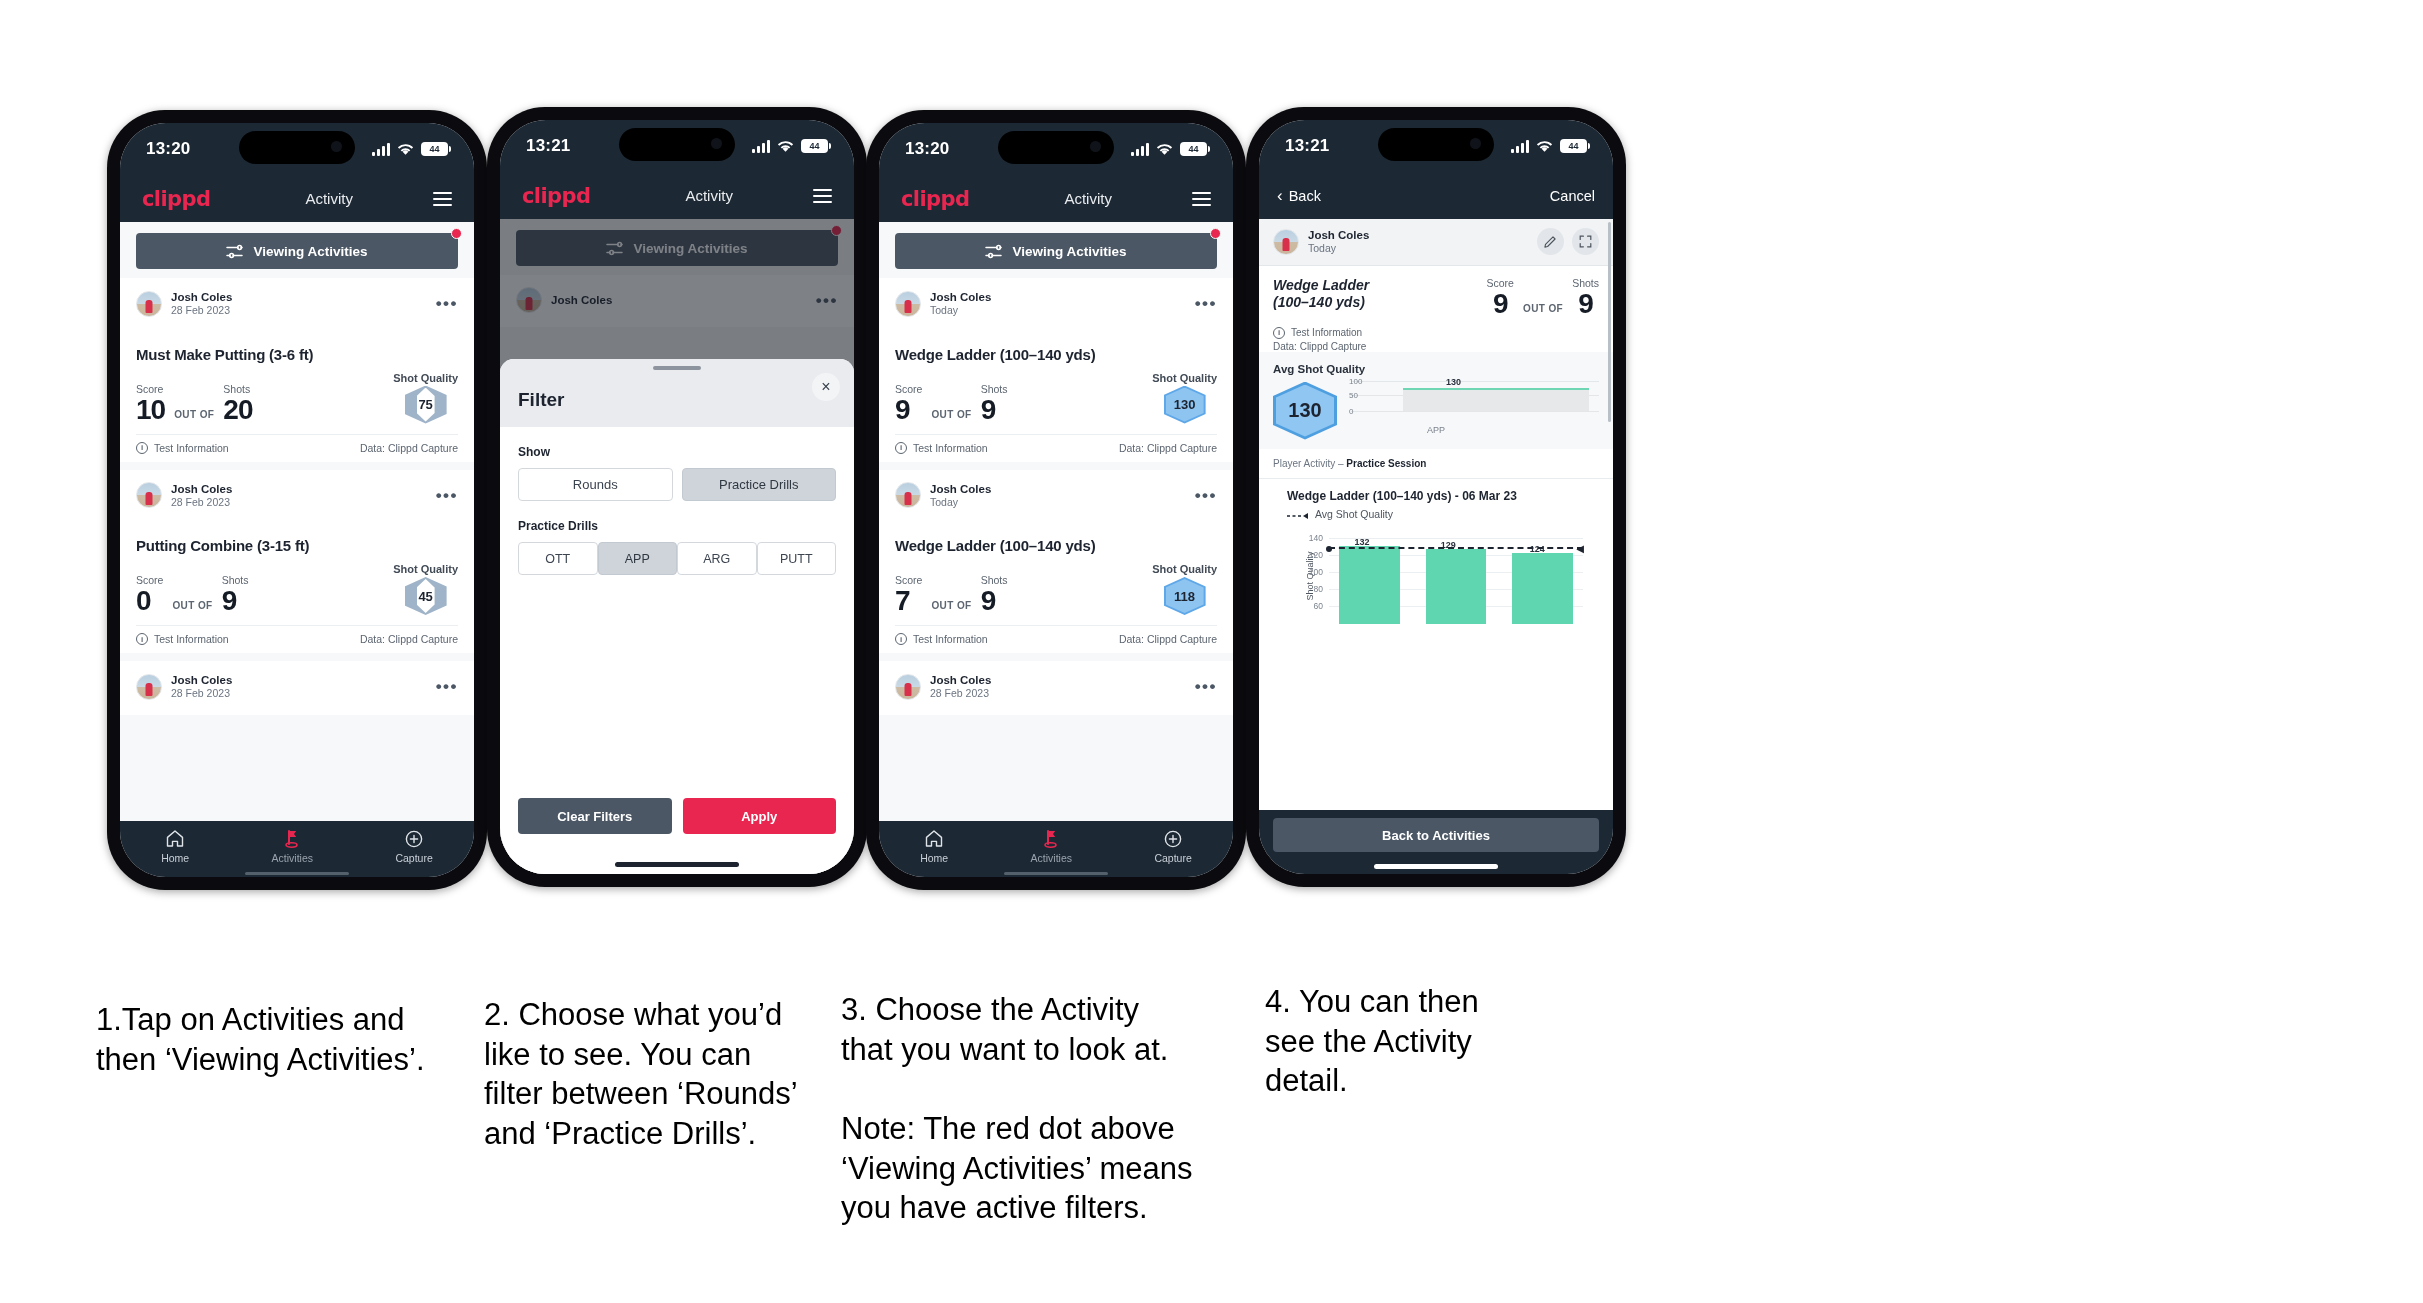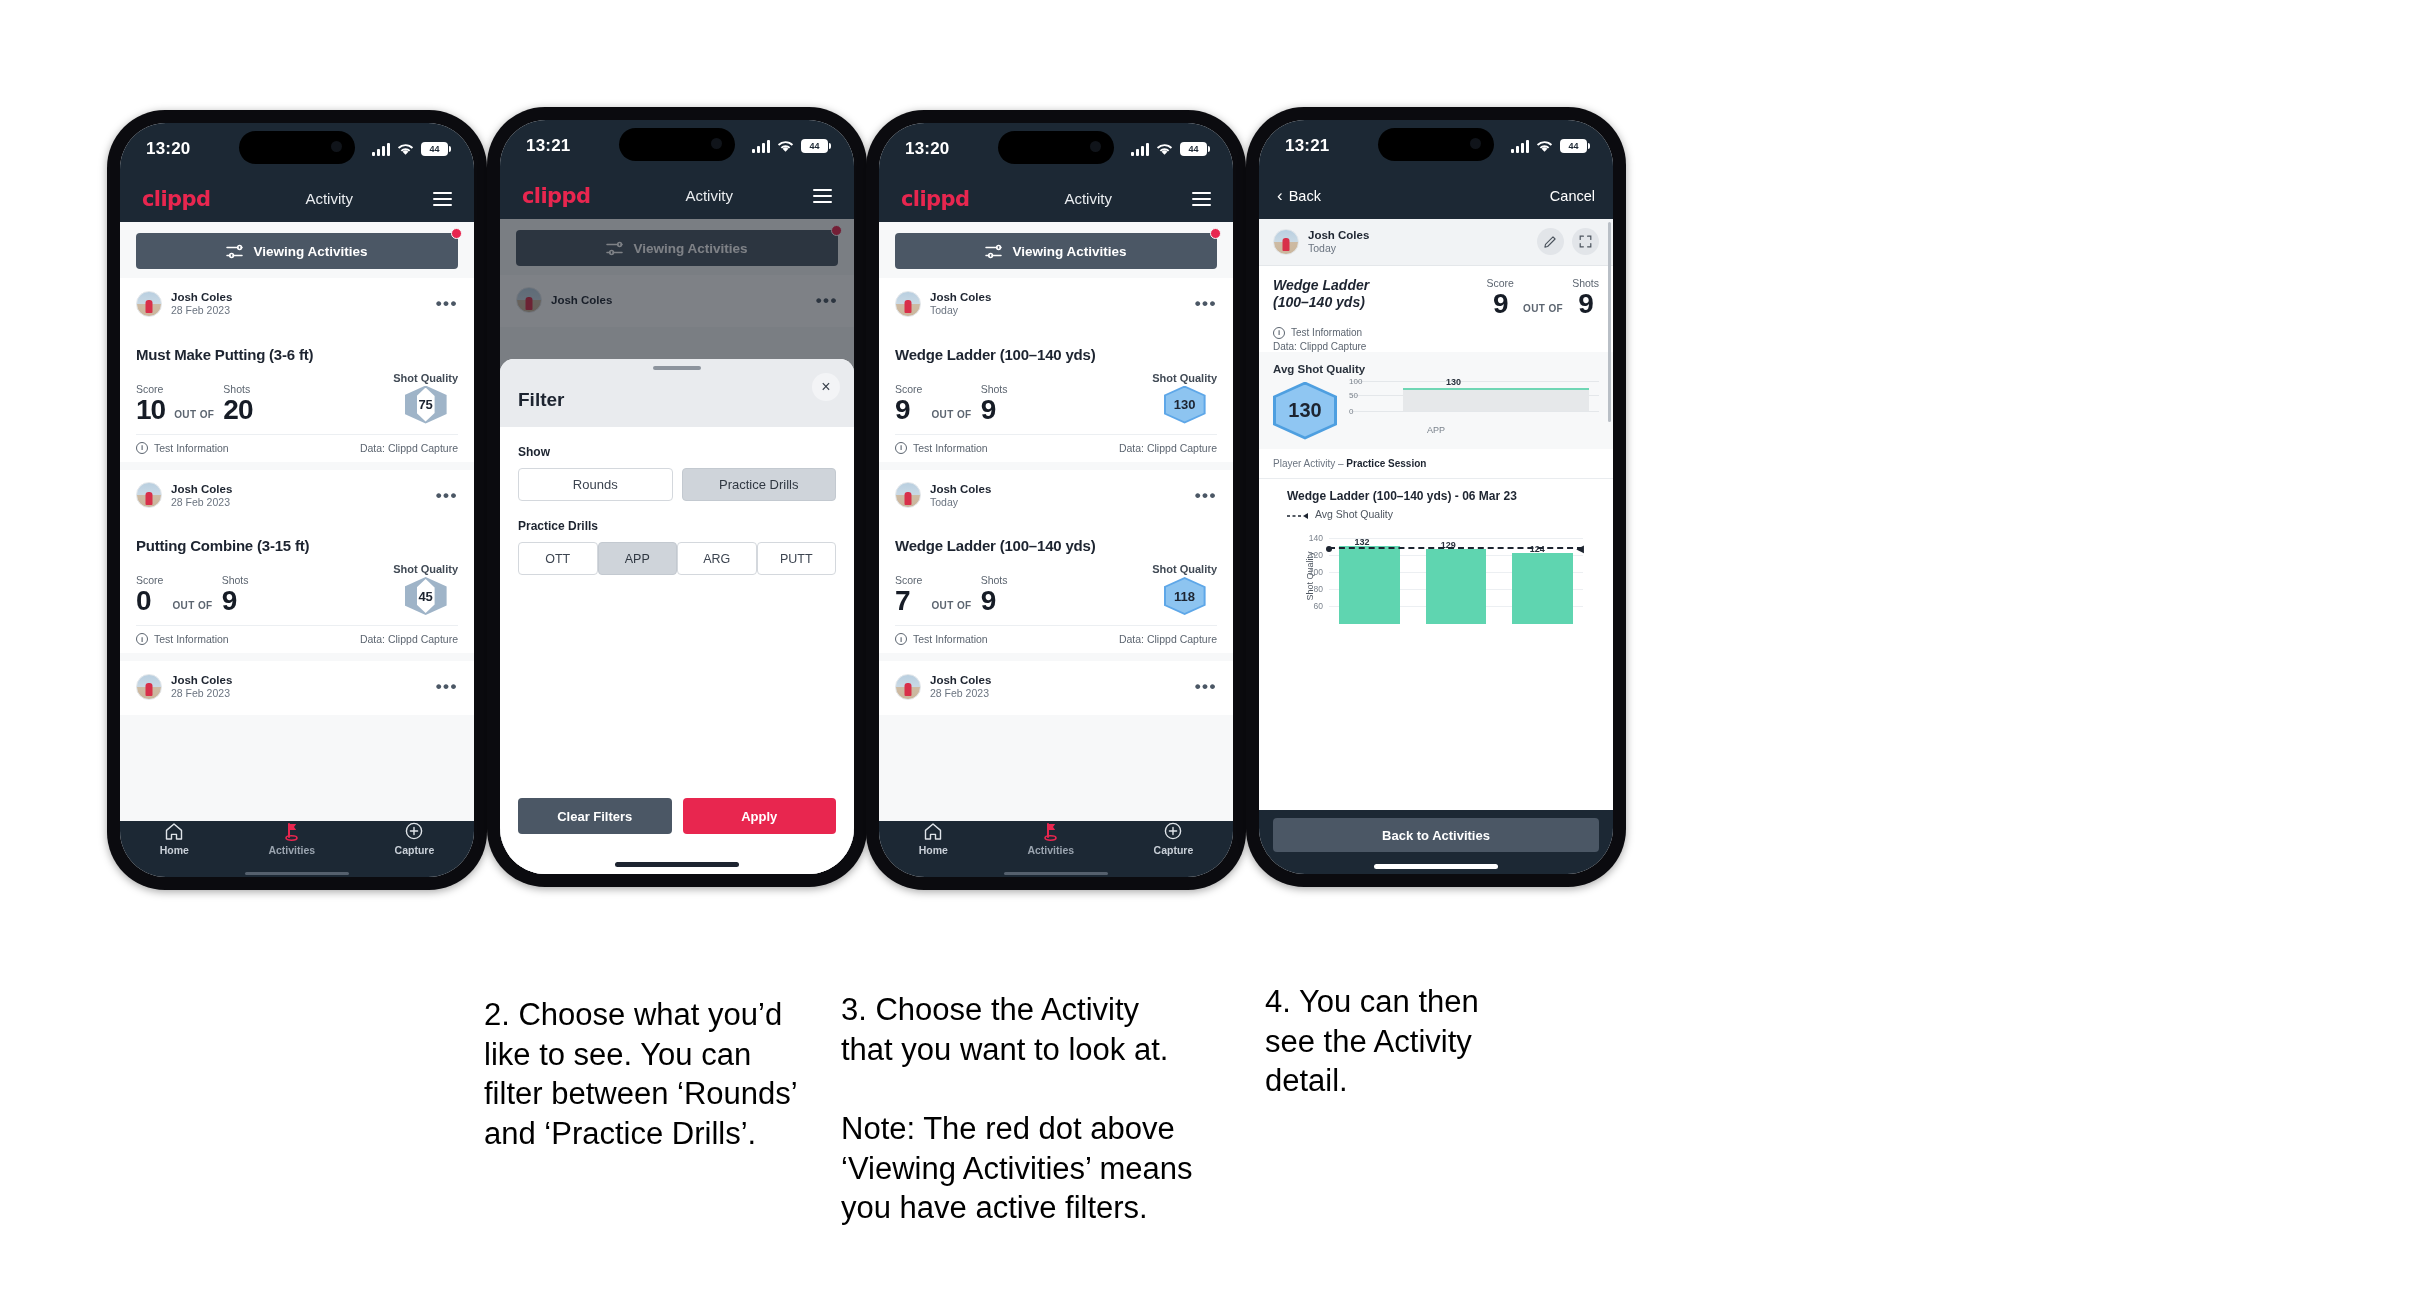--- a/index.html
+++ b/index.html
@@ -145,23 +145,22 @@
     display:flex;align-items:center;justify-content:space-between;
     padding:7px 0 8px;font-size:10.5px;color:#5c6570;
   }
   .ti { display:flex;align-items:center;gap:6px; }
   .info-c { width:12px;height:12px;border:1.2px solid #5c6570;border-radius:50%;
             font-size:8px;display:flex;align-items:center;justify-content:center;font-weight:bold; }
 
   
   .tabbar {
     flex:0 0 auto;height:56px;background:#1c2834;
-    display:flex;justify-content:space-around;
+    display:flex;align-items:center;justify-content:space-around;
     padding-bottom:6px;
-    font-weight:bold;
   }
   .tab { text-align:center;color:#c9d0d8;font-size:10.5px; }
   .tab .ic { height:20px;display:flex;align-items:center;justify-content:center;margin-bottom:3px; }
   .tab.active { color:#9aa4af; }
   .tab.active .ic svg { fill:#e8264f; }
   .tabbar-wrap { position:relative;flex:0 0 auto; }
   .tab-underline{position:absolute;left:50%;transform:translateX(-50%);bottom:2px;width:104px;height:3px;background:#55606d;border-radius:2px;}
 
   
   .dim { position:absolute;inset:0;background:rgba(20,26,34,.55); }
@@ -874,20 +873,22 @@
       <div class="bta-wrap">
         <div class="bta">Back to Activities</div>
         <div style="height:22px;position:relative">
           <div style="position:absolute;left:50%;bottom:5px;transform:translateX(-50%);width:124px;height:5px;border-radius:3px;background:#fff"></div>
         </div>
       </div>
 
     </div>
   </div>
 
+  <div class="caption" style="left:96px;top:1000px;width:390px;font-size:31px;">1.Tap on Activities and
+then ‘Viewing Activities’.</div>
   <div class="caption" style="left:484px;top:995px;width:330px;font-size:31px;">2. Choose what you’d
 like to see. You can
 filter between ‘Rounds’
 and ‘Practice Drills’.</div>
   <div class="caption" style="left:841px;top:990px;width:370px;font-size:31px;">3. Choose the Activity
 that you want to look at.
 
 Note: The red dot above
 ‘Viewing Activities’ means
 you have active filters.</div>

